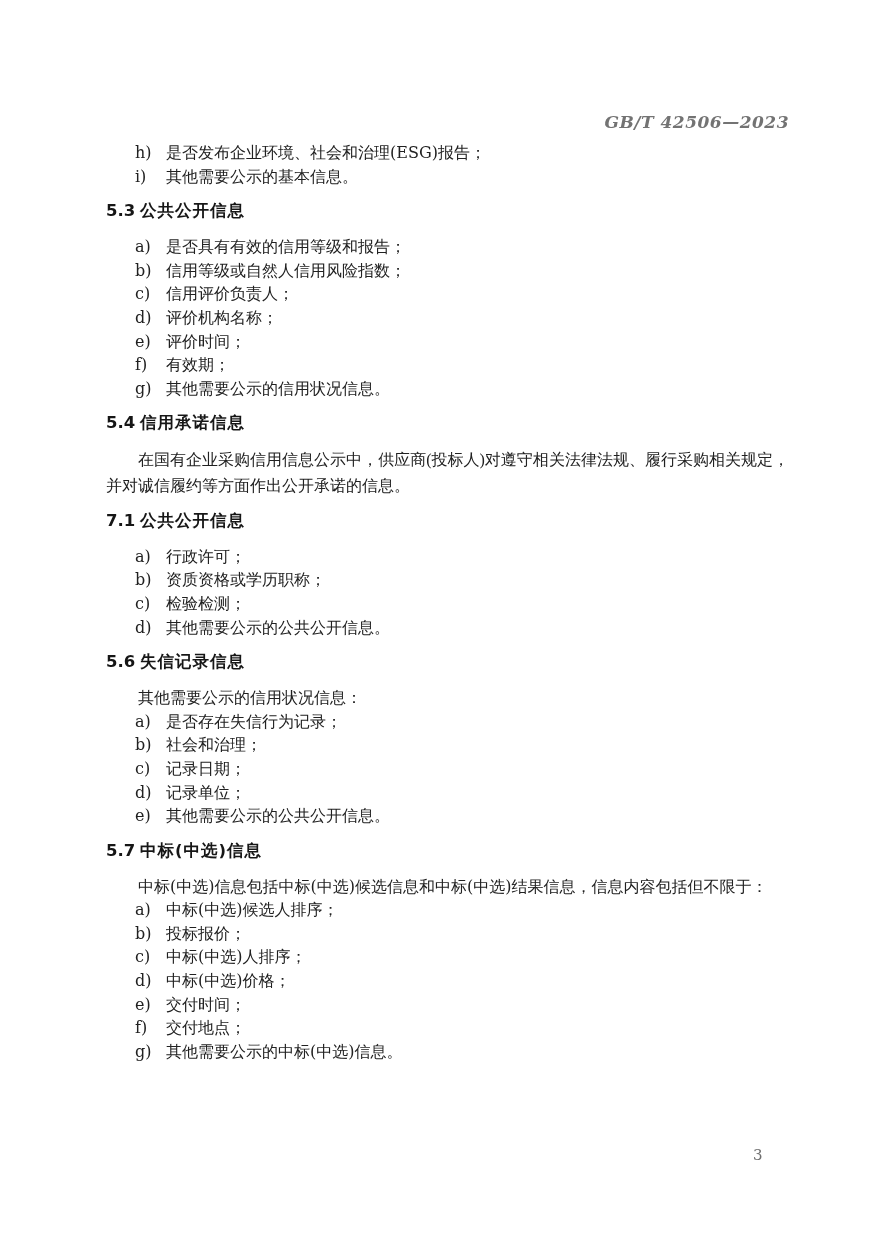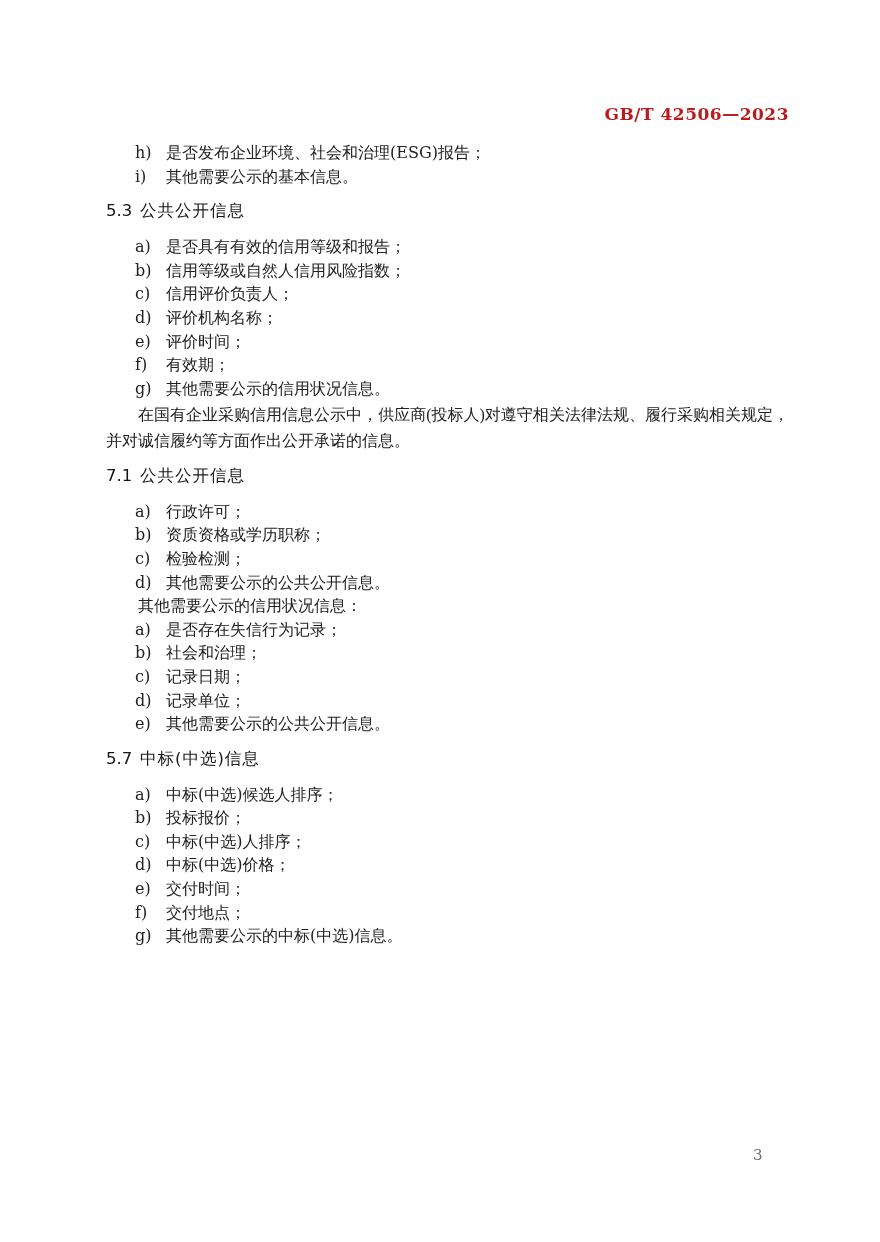--- a/index.html
+++ b/index.html
@@ -7,27 +7,28 @@
     position:relative;
     width:880px;height:1242px;
     margin:0 auto;
     background:#ffffff;
     font-family:"DejaVu Serif","Liberation Serif",serif;
     color:#212121;
     overflow:hidden;
   }
   .doc-number{
     position:absolute;
-    top:104px;right:91px;
+    top:112px;right:91px;
     font-family:"DejaVu Serif","Liberation Serif",serif;
     font-weight:bold;
     font-size:17px;
     letter-spacing:0.5px;
-    color:#b91c1c;
+    color:#737373;
     white-space:nowrap;
+    font-style:italic;
   }
   .content{
     position:absolute;
     left:106px;top:141px;
     width:683px;
     font-size:16px;
   }
   .list{margin:0;padding:0;}
   .item{
     display:flex;
@@ -38,21 +39,21 @@
     width:31px;
     margin-left:29px;
   }
   .item-text{flex:1;}
   .section-heading{
     display:flex;
     margin-top:12px;
     margin-bottom:13px;
     line-height:22px;
     font-family:"DejaVu Sans","Liberation Sans",sans-serif;
-    font-weight:normal;
+    font-weight:bold;
     font-size:16.5px;
     color:#161616;
   }
   .section-number{flex:none;width:34px;}
   .section-title{flex:1;letter-spacing:1px;}
   .intro{
     margin:0;
     line-height:23.6px;
     text-indent:32px;
   }
@@ -114,20 +115,24 @@
         </div>
         <div class="item">
           <span class="item-label">f)</span>
           <span class="item-text">有效期；</span>
         </div>
         <div class="item">
           <span class="item-label">g)</span>
           <span class="item-text">其他需要公示的信用状况信息。</span>
         </div>
       </div>
+      <div class="section-heading">
+        <span class="section-number">5.4</span>
+        <span class="section-title">信用承诺信息</span>
+      </div>
       <p class="paragraph">在国有企业采购信用信息公示中，供应商(投标人)对遵守相关法律法规、履行采购相关规定，并对诚信履约等方面作出公开承诺的信息。</p>
       <div class="section-heading">
         <span class="section-number">7.1</span>
         <span class="section-title">公共公开信息</span>
       </div>
       <div class="list">
         <div class="item">
           <span class="item-label">a)</span>
           <span class="item-text">行政许可；</span>
         </div>
@@ -137,20 +142,24 @@
         </div>
         <div class="item">
           <span class="item-label">c)</span>
           <span class="item-text">检验检测；</span>
         </div>
         <div class="item">
           <span class="item-label">d)</span>
           <span class="item-text">其他需要公示的公共公开信息。</span>
         </div>
       </div>
+      <div class="section-heading">
+        <span class="section-number">5.6</span>
+        <span class="section-title">失信记录信息</span>
+      </div>
       <p class="intro">其他需要公示的信用状况信息：</p>
       <div class="list">
         <div class="item">
           <span class="item-label">a)</span>
           <span class="item-text">是否存在失信行为记录；</span>
         </div>
         <div class="item">
           <span class="item-label">b)</span>
           <span class="item-text">社会和治理；</span>
         </div>
@@ -164,20 +173,21 @@
         </div>
         <div class="item">
           <span class="item-label">e)</span>
           <span class="item-text">其他需要公示的公共公开信息。</span>
         </div>
       </div>
       <div class="section-heading">
         <span class="section-number">5.7</span>
         <span class="section-title">中标(中选)信息</span>
       </div>
+      <p class="intro">中标(中选)信息包括中标(中选)候选信息和中标(中选)结果信息，信息内容包括但不限于：</p>
       <div class="list">
         <div class="item">
           <span class="item-label">a)</span>
           <span class="item-text">中标(中选)候选人排序；</span>
         </div>
         <div class="item">
           <span class="item-label">b)</span>
           <span class="item-text">投标报价；</span>
         </div>
         <div class="item">

